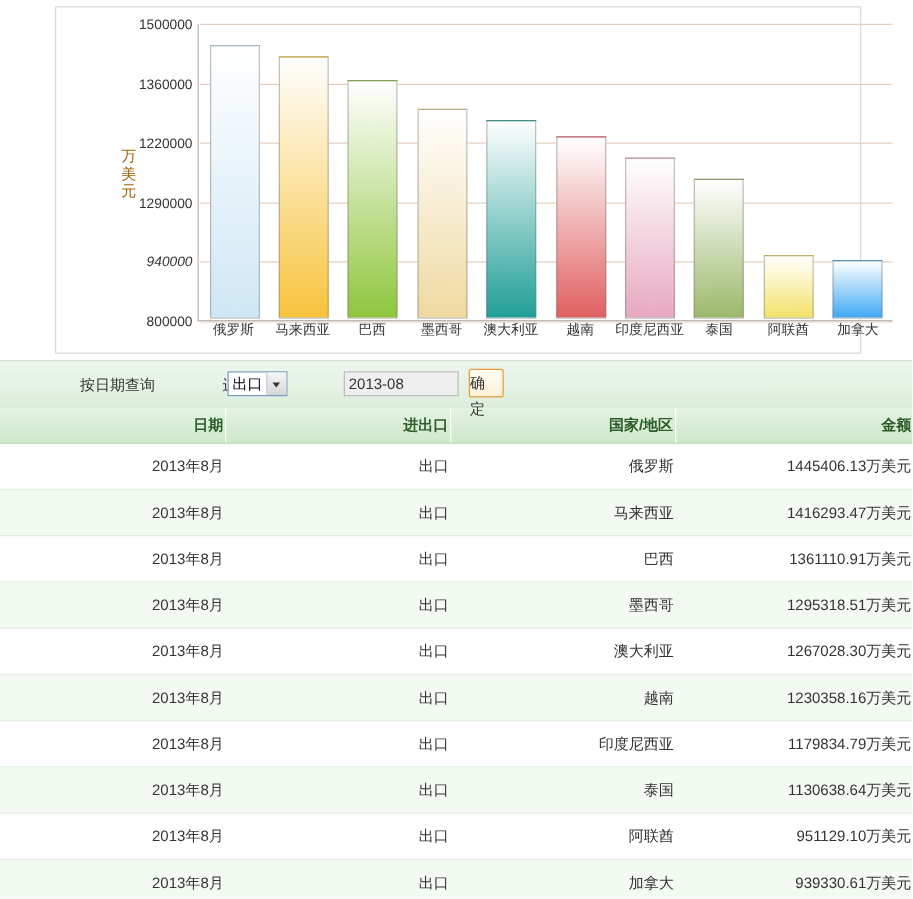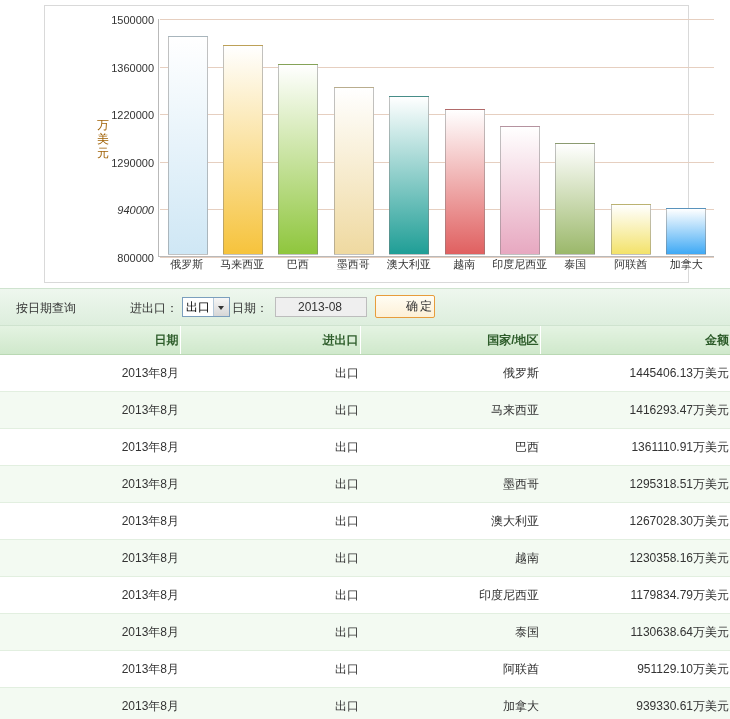--- a/index.html
+++ b/index.html
@@ -126,20 +126,21 @@
     background: linear-gradient(to bottom, #eef7ee 0%, #ddeedd 100%);
     border-top: 1px solid #cfe3cf;
     border-bottom: 1px solid #cfe3cf;
     box-sizing: border-box;
   }
   .query-bar .qlabel {
     position: absolute;
     top: 11px;
     font-size: 12px;
     color: #333;
+    margin-left: 48px;
   }
   #q-title { left: 16px; }
   #q-ie-label { left: 130px; }
   #q-date-label { left: 232px; }
   .select-box {
     position: absolute;
     left: 182px;
     top: 8px;
     width: 48px;
     height: 20px;
@@ -173,37 +174,37 @@
     position: absolute;
     left: 275px;
     top: 8px;
     width: 92px;
     height: 20px;
     border: 1px solid #bdbdbd;
     background: #efefef;
     font-size: 12px;
     color: #333;
     line-height: 18px;
-    padding-left: 22px;
+    padding-left: 3px;
     box-sizing: border-box;
     font-family: "Liberation Sans", sans-serif;
   }
   .ok-button {
     position: absolute;
     left: 375px;
     top: 6px;
-    width: 60px;
+    width: 28px;
     height: 23px;
     border: 1px solid #e79c3c;
     border-radius: 2px;
     background: linear-gradient(to bottom, #fffdf4 0%, #fdf0d6 100%);
     color: #333;
     font-size: 12px;
     line-height: 21px;
-    text-align: right;
+    text-align: left;
     letter-spacing: 2px;
     box-sizing: border-box;
     cursor: pointer;
   }
 
   
   table.data-table {
     width: 730px;
     border-collapse: collapse;
     table-layout: fixed;

